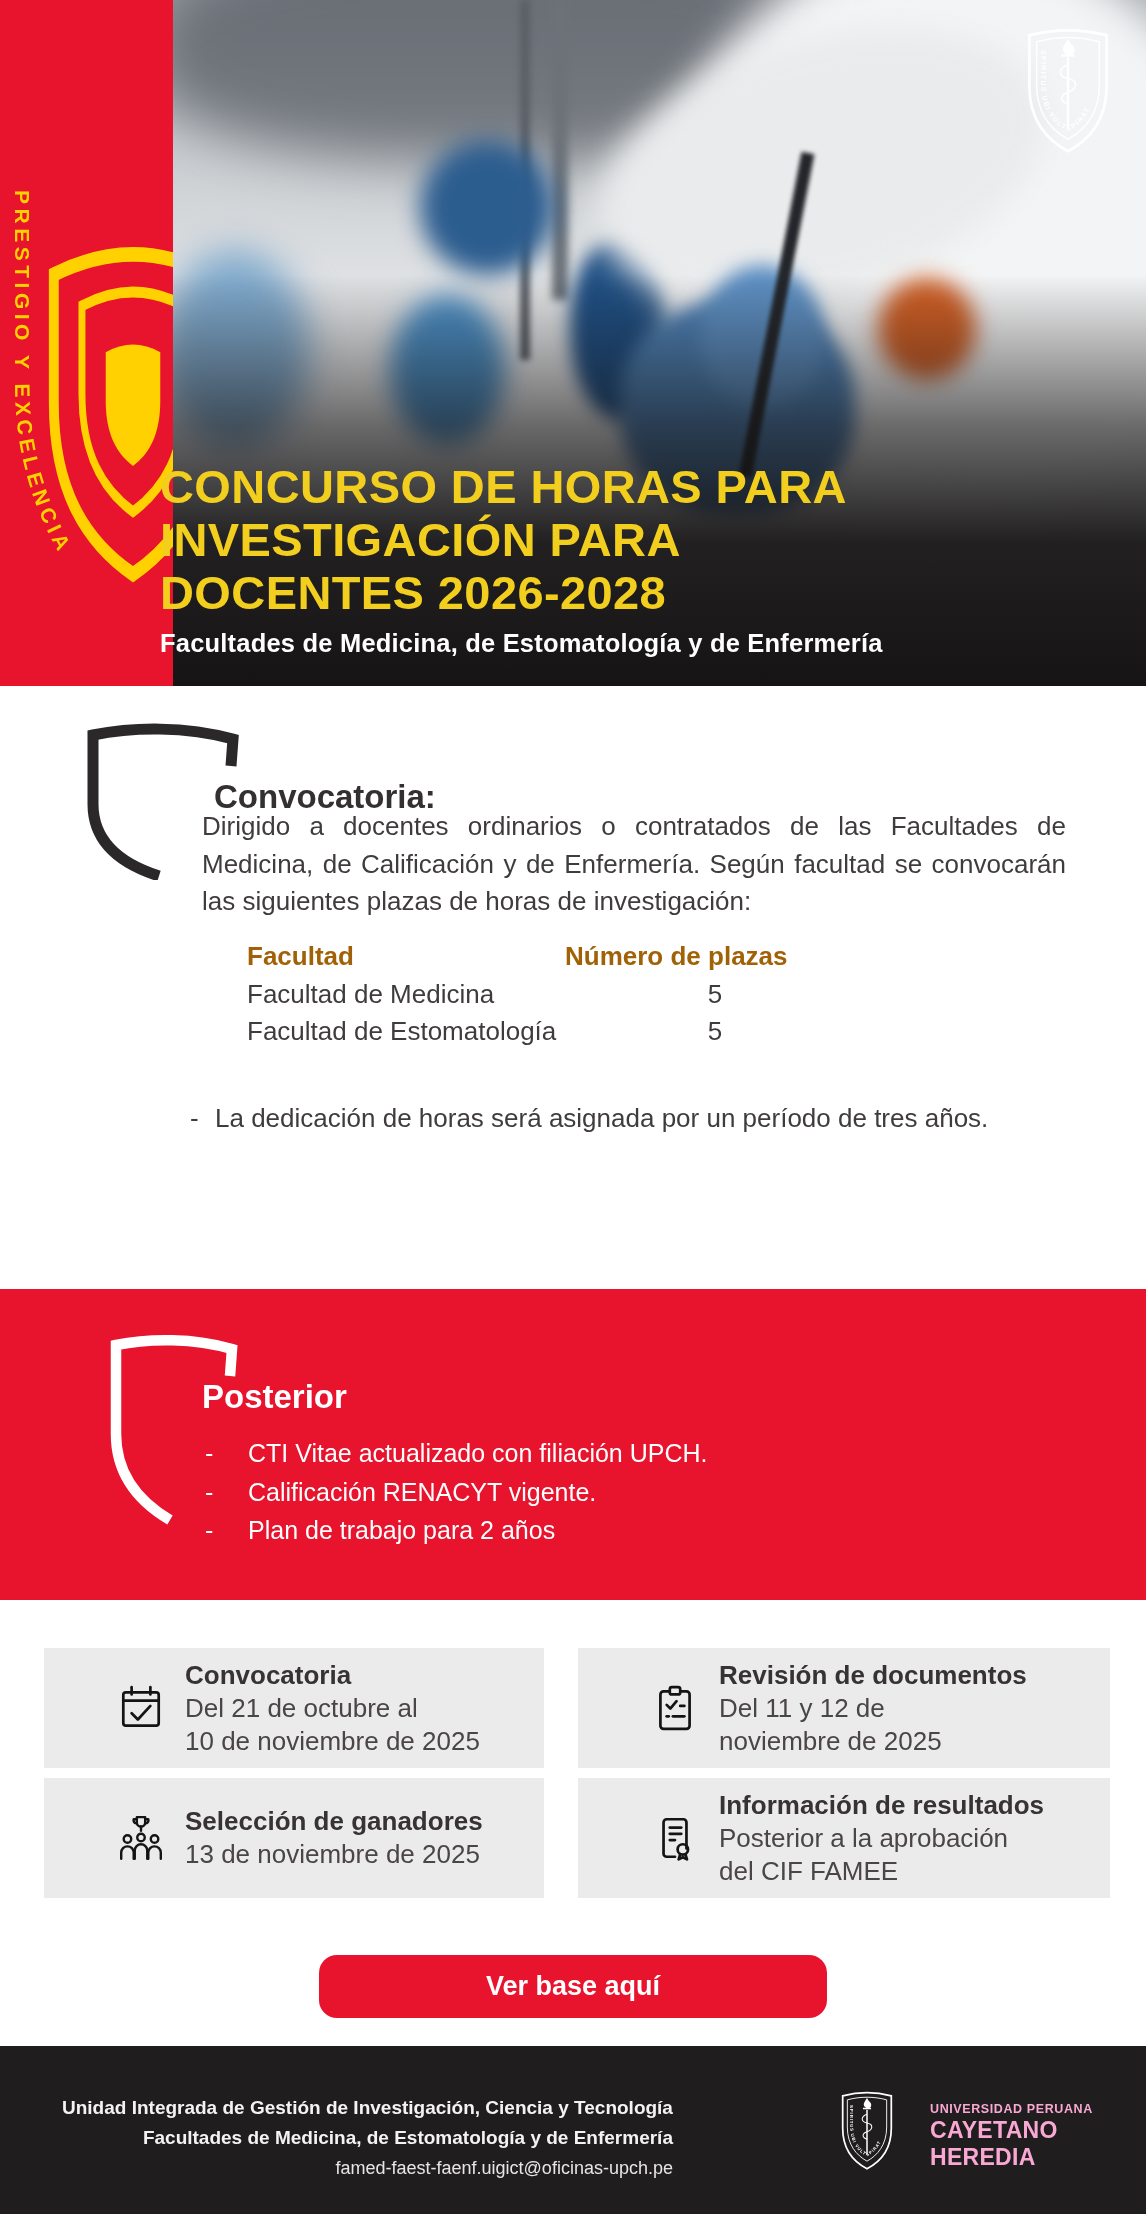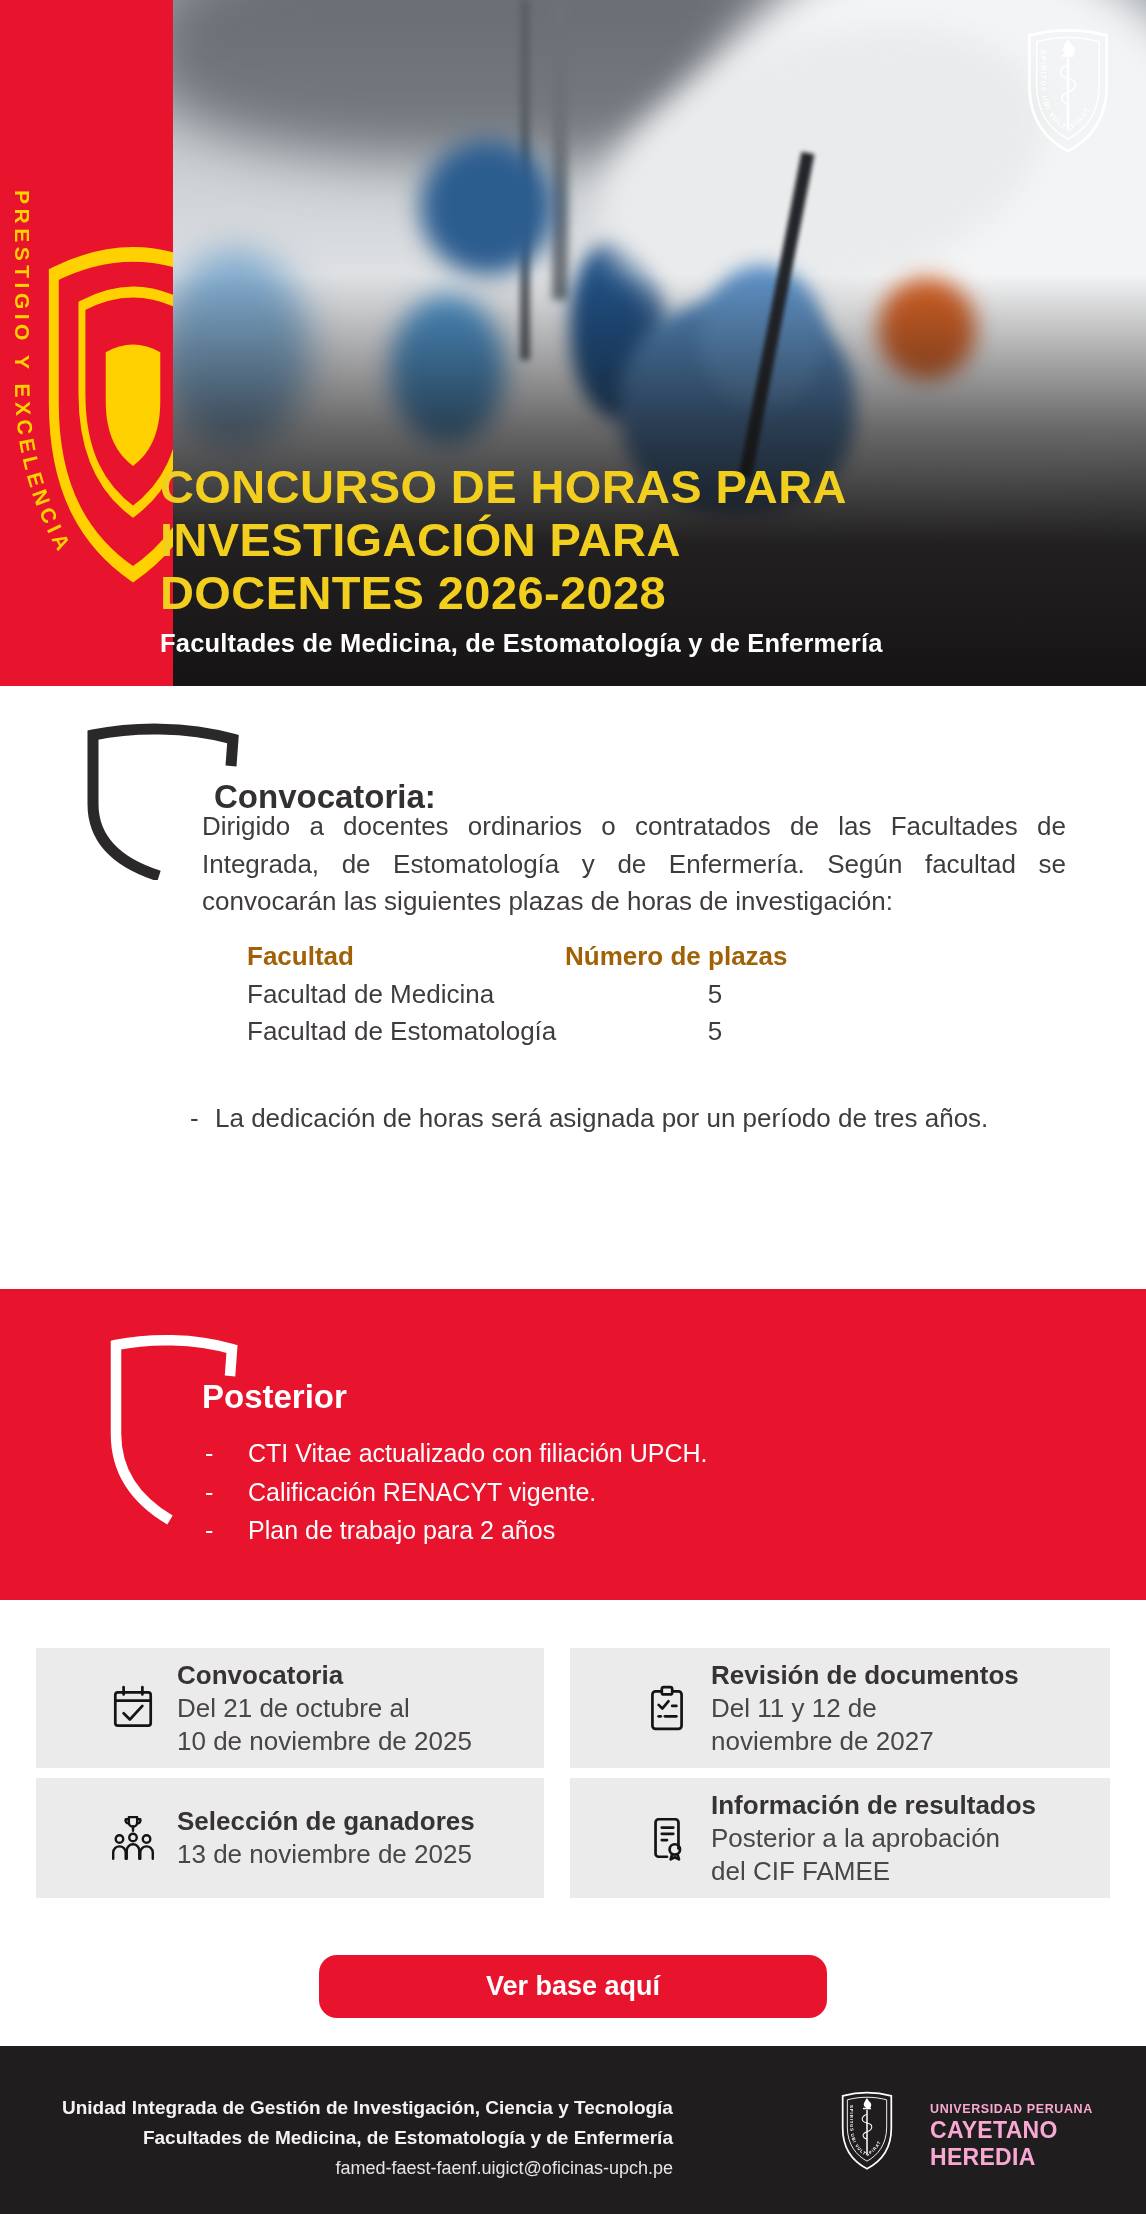--- a/index.html
+++ b/index.html
@@ -54,21 +54,21 @@
   
   .redband{position:absolute;left:0;top:1289px;width:1146px;height:311px;background:#E8132D;}
   .glyph-req{position:absolute;left:106px;top:1330px;}
   .req-heading{position:absolute;left:202px;top:1378px;margin:0;font-size:33px;font-weight:800;color:#ffffff;}
   .req-list{position:absolute;left:205px;top:1434px;margin:0;padding:0;list-style:none;color:#ffffff;font-size:25px;line-height:38.5px;}
   .req-list li{display:flex;}
   .req-list .dash{width:43px;flex:none;}
   
   .cards{position:absolute;left:36px;top:1648px;width:1074px;display:grid;
     grid-template-columns:508px 540px;column-gap:26px;row-gap:10px;}
-  .card{height:120px;background:#ECEBEB;display:flex;align-items:center;padding-left:72px;box-sizing:border-box;}
+  .card{height:120px;background:#ECEBEB;display:flex;align-items:center;padding-left:72px;box-sizing:border-box;margin-left:8px;}
   .card .icon{width:50px;flex:none;margin-right:19px;color:#141414;}
   .card .txt{color:#4A4546;font-size:26px;line-height:33px;}
   .card .ttl{font-weight:800;color:#373334;}
   
   .cta{position:absolute;left:319px;top:1955px;width:508px;height:63px;background:#E8132D;border:none;
     border-radius:18px;color:#ffffff;font-family:"Liberation Sans",sans-serif;font-size:27px;font-weight:800;cursor:pointer;}
   
   .footer{position:absolute;left:0;top:2046px;width:1146px;height:168px;background:#201D1E;}
   .f-lines{position:absolute;left:62px;top:47px;color:#F4F2F2;font-size:19px;line-height:30px;text-align:right;}
   .f-lines .l3{font-weight:400;color:#E8E5E5;font-size:18px;}
@@ -149,21 +149,21 @@
         <span style="display:block">DOCENTES 2026-2028</span>
       </h1>
       <p class="hero-sub">Facultades de Medicina, de Estomatología y de Enfermería</p>
     </div>
   </header>
 
   <svg class="glyph-conv" width="158" height="162" viewBox="0 0 158 162">
     <path d="M 148 48 L 150 21 C 102 8 50 9 10 17 L 10 86 C 10 120 32 144 76 158" fill="none" stroke="#2B2829" stroke-width="11"></path>
   </svg>
   <h2 class="conv-heading">Convocatoria:</h2>
-  <p class="conv-body">Dirigido a docentes ordinarios o contratados de las Facultades de Integrada, de Estomatología y de Enfermería. Según facultad se convocarán las siguientes plazas de horas de investigación:</p>
+  <p class="conv-body">Dirigido a docentes ordinarios o contratados de las Facultades de Medicina, de Calificación y de Enfermería. Según facultad se convocarán las siguientes plazas de horas de investigación:</p>
 
   <div class="plazas">
     <div class="row">
       <div class="c1 hdr">Facultad</div>
       <div class="c2 hdr">Número de plazas</div>
     </div>
     <div class="row">
       <div class="c1">Facultad de Medicina</div>
       <div class="num">5</div>
     </div>
@@ -220,21 +220,21 @@
         <rect x="10" y="8" width="28" height="36" rx="3"></rect>
         <rect x="19" y="4" width="10" height="7" rx="2" fill="#ECEBEB"></rect>
         <path d="M16 21 l3.5 3.5 l6 -7"></path>
           <path d="M29 22 H33"></path>
         <path d="M16 32 H18"></path>
           <path d="M22 32 H33"></path>
       </svg>
       <div class="txt">
         <div class="ttl">Revisión de documentos</div>
         <div>Del 11 y 12 de</div>
-        <div>noviembre de 2027</div>
+        <div>noviembre de 2025</div>
       </div>
     </div>
 
     <div class="card">
       <svg class="icon" width="50" height="50" viewBox="0 0 48 48" fill="none" stroke="currentColor" stroke-width="2.3" stroke-linecap="round" stroke-linejoin="round">
         <path d="M20 4 H28 V9 a4 4 0 0 1 -8 0 Z"></path>
         <path d="M20 6 h-3 a3 3 0 0 0 3 4"></path>
           <path d="M28 6 h3 a3 3 0 0 1 -3 4"></path>
         <path d="M24 13 V17"></path>
         <circle cx="11" cy="25" r="3.6"></circle>

